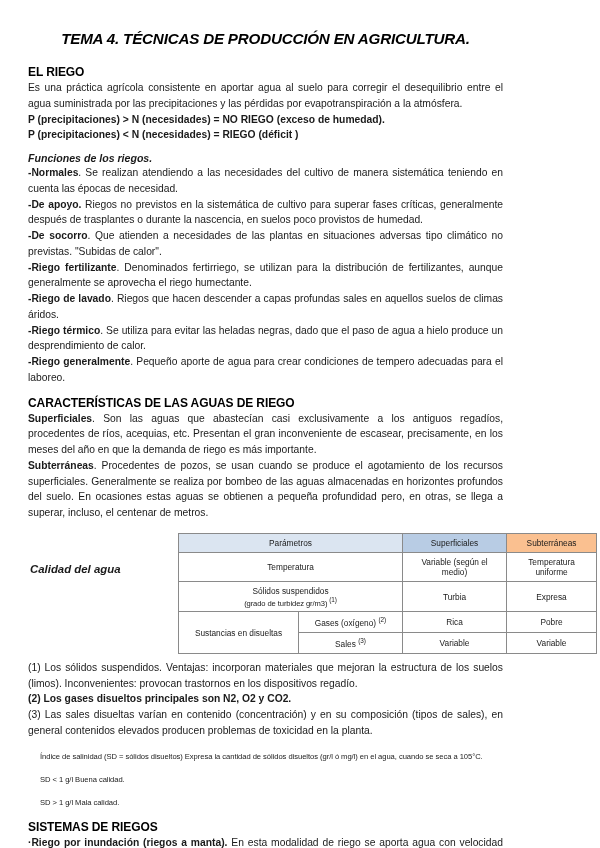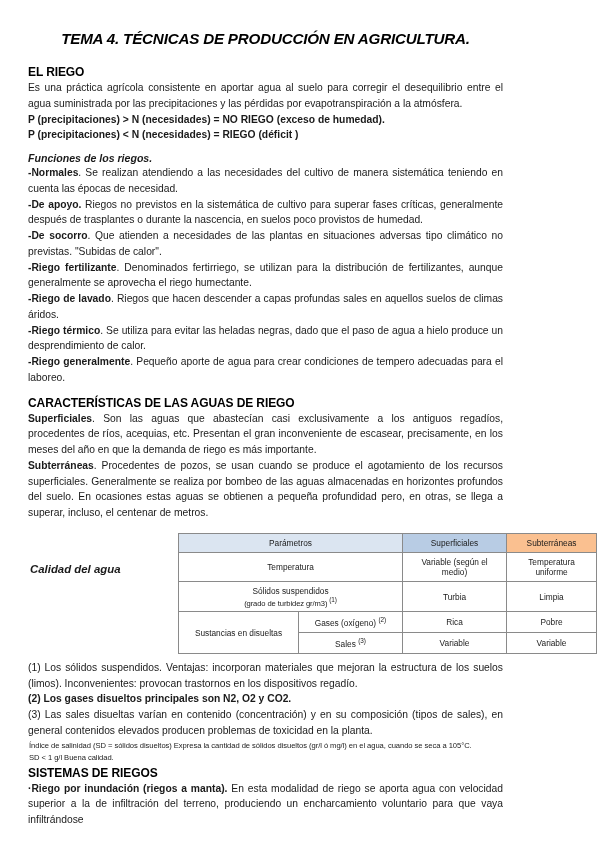--- a/index.html
+++ b/index.html
@@ -55,21 +55,21 @@
     font-size: 10.6px;
     font-weight: bold;
     font-style: italic;
     margin: 9px 0 1px 0;
     text-align: left;
   }
   .b { font-weight: bold; }
   .note-small {
     font-size: 7.6px;
     line-height: 1.45;
-    margin: 1px;
+    margin: 12px;
     text-align: left;
     letter-spacing: -0.05px;
   }
 
   
   .table-block {
     display: flex;
     align-items: flex-start;
     margin: 12px 0 6px 0;
   }
@@ -186,21 +186,21 @@
           <td class="rowlabel" colspan="2">Temperatura</td>
           <td>Variable (según el medio)</td>
           <td>Temperatura uniforme</td>
         </tr>
         <tr>
           <td class="rowlabel" colspan="2">
             <span>Sólidos suspendidos</span>
             <span class="cell-sub2"><span>(grado de turbidez gr/m3)</span> <sup class="f">(1)</sup></span>
           </td>
           <td>Turbia</td>
-          <td>Limpia</td>
+          <td>Expresa</td>
         </tr>
         <tr>
           <td class="sub-label" rowspan="2">Sustancias en disueltas</td>
           <td class="sub-item"><span>Gases</span> <span class="thin">(oxígeno)</span> <sup class="f">(2)</sup></td>
           <td>Rica</td>
           <td>Pobre</td>
         </tr>
         <tr>
           <td class="sub-item"><span>Sales</span> <sup class="f">(3)</sup></td>
           <td>Variable</td>
@@ -209,18 +209,19 @@
       </tbody>
     </table>
   </div>
 
   <p class="body">(1) Los sólidos suspendidos. Ventajas: incorporan materiales que mejoran la estructura de los suelos (limos). Inconvenientes: provocan trastornos en los dispositivos regadío.</p>
   <p class="body left">(2) Los gases disueltos principales son N2, O2 y CO2.</p>
   <p class="body">(3) Las sales disueltas varían en contenido (concentración) y en su composición (tipos de sales), en general contenidos elevados producen problemas de toxicidad en la planta.</p>
 
   <p class="note-small">Índice de salinidad (SD = sólidos disueltos) Expresa la cantidad de sólidos disueltos (gr/l ó mg/l) en el agua, cuando se seca a 105°C.</p>
   <p class="note-small">SD &lt; 1 g/l  Buena calidad.</p>
+  <p class="note-small">SD &gt; 1 g/l  Mala calidad.</p>
 
   <h2 class="section-head" style="margin-top:3px;">SISTEMAS DE RIEGOS</h2>
 
   <p class="body"><span class="b">·Riego por inundación (riegos a manta).</span><span> En esta modalidad de riego se aporta agua con velocidad superior a la de infiltración del terreno, produciendo un encharcamiento voluntario para que vaya infiltrándose</span></p>
 
 </div>
 
 </body></html>

